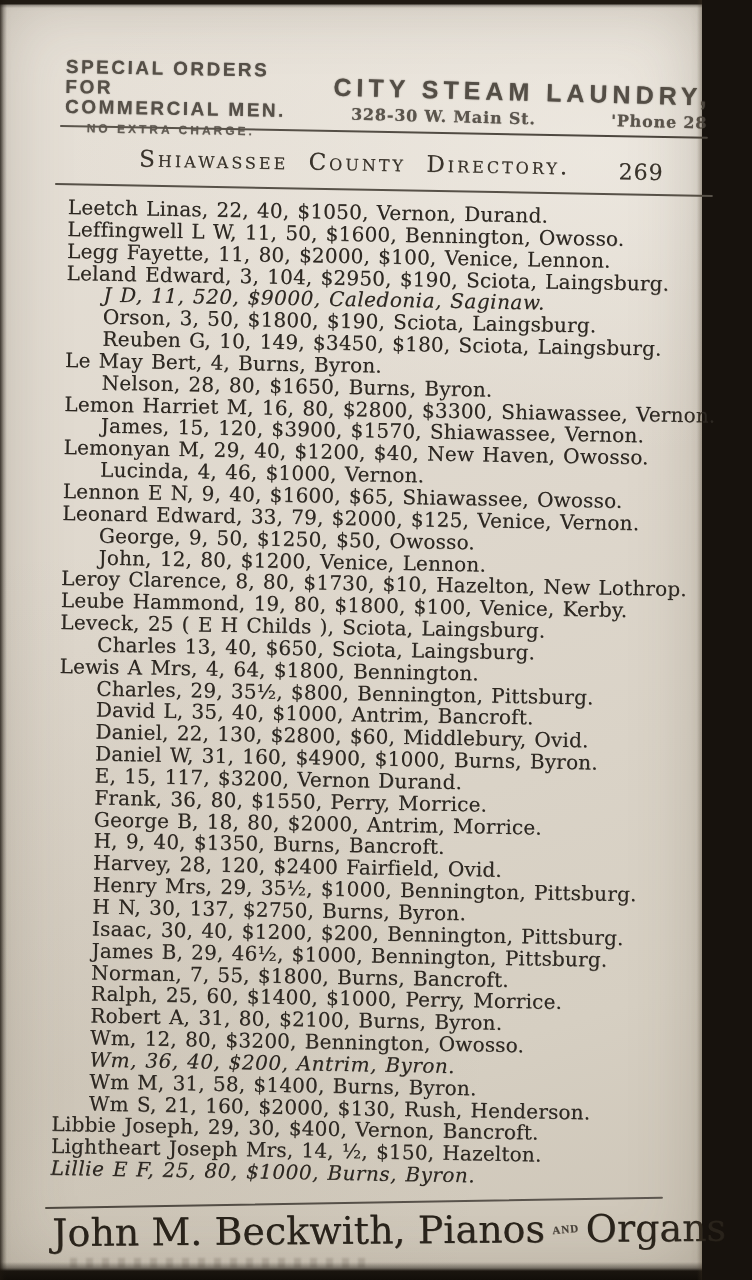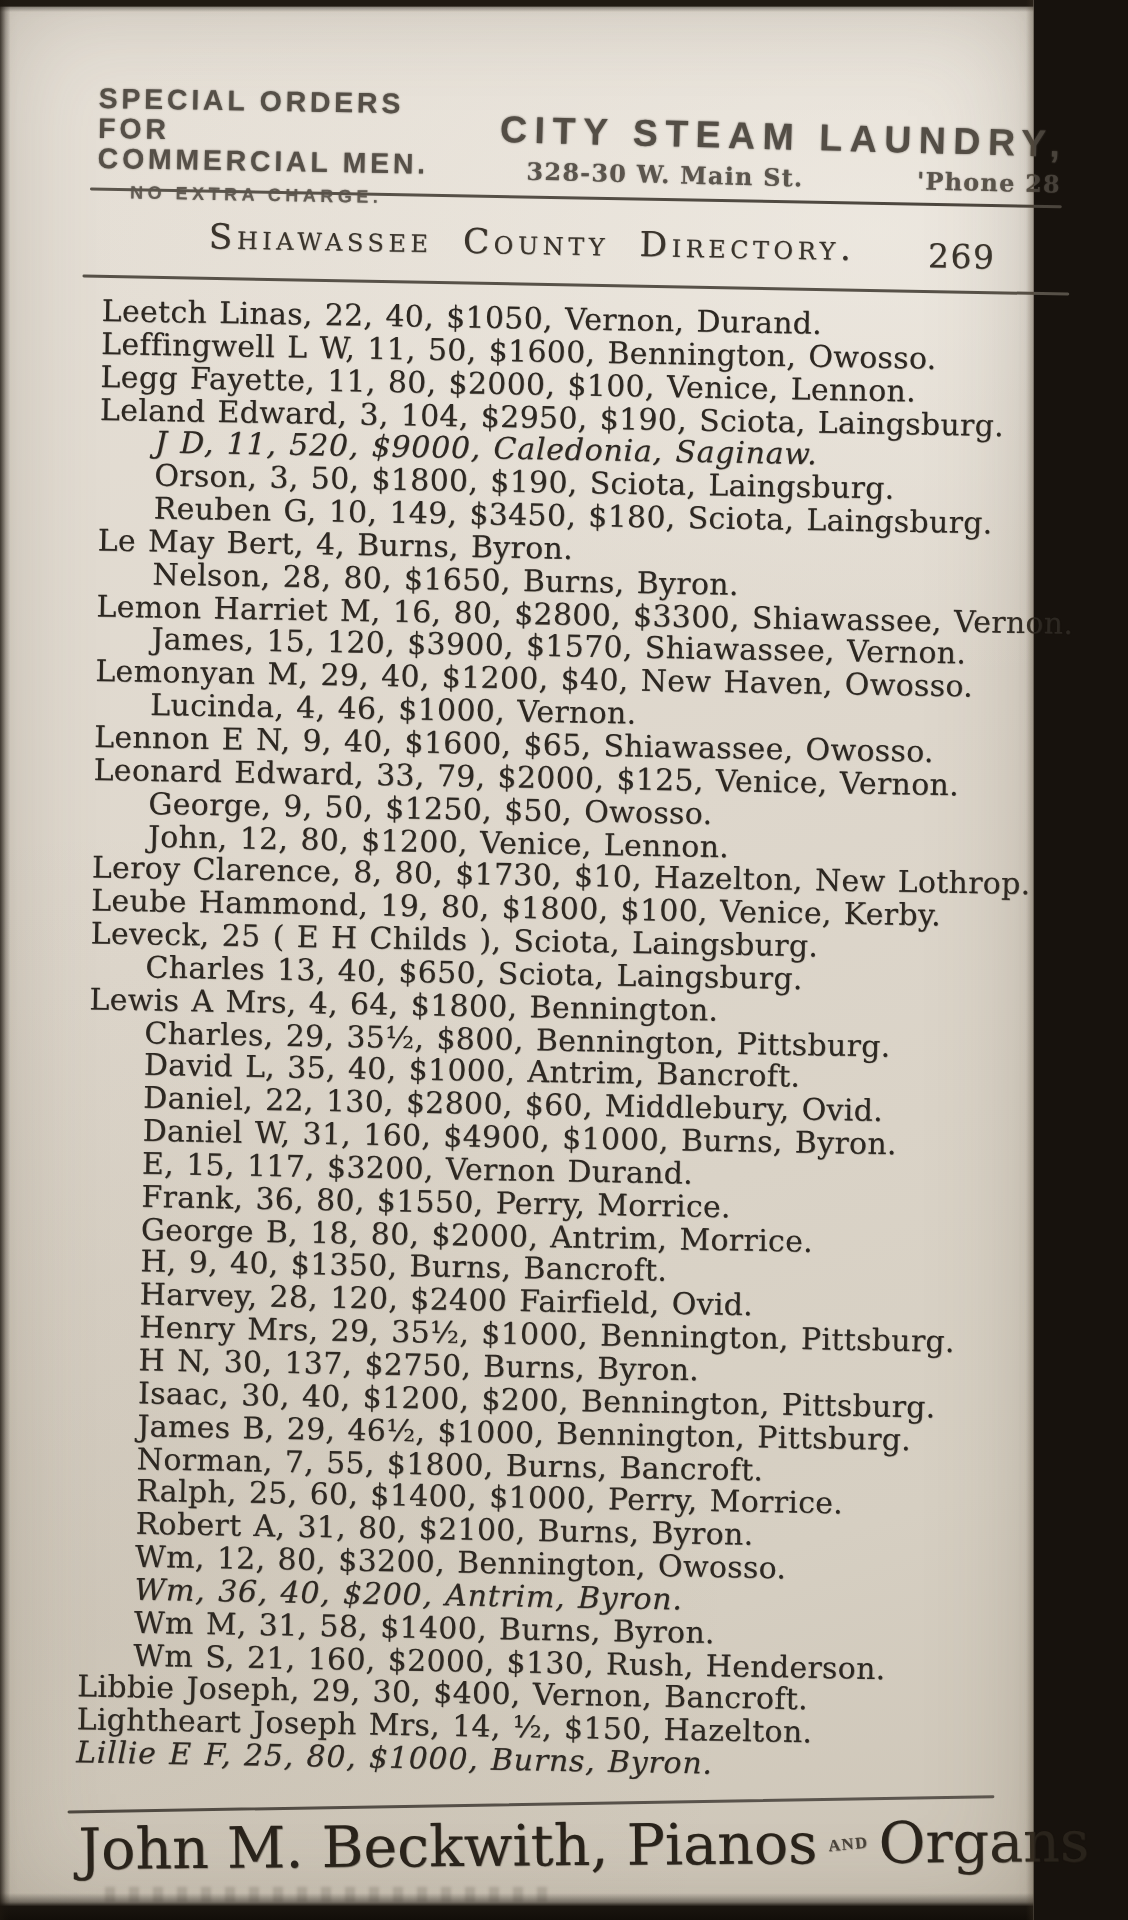--- a/index.html
+++ b/index.html
@@ -1,21 +1,21 @@
 <!DOCTYPE html>
 <html><head>
 <meta charset="utf-8">
 <style>
   html,body { margin:0; padding:0; }
   body {
     width:752px; height:1280px; overflow:hidden;
     background:#17120d;
     font-family:"DejaVu Serif", serif;
   }
-  .scan { position:relative; width:689px; height:1280px; }
+  .scan { position:relative; width:689px; height:1280px;padding-left:13px; }
 
   
   .paper {
     position:absolute; inset:0;
     background:
       radial-gradient(ellipse 900px 500px at 85% 12%, rgba(244,240,233,.55), rgba(244,240,233,0) 60%),
       radial-gradient(ellipse 700px 900px at 10% 85%, rgba(120,105,85,.10), rgba(120,105,85,0) 60%),
       linear-gradient(163deg, #e7e1d8 0%, #ded7cc 45%, #d6cfc2 80%, #ccc4b6 100%);
   }
   .vignette {

